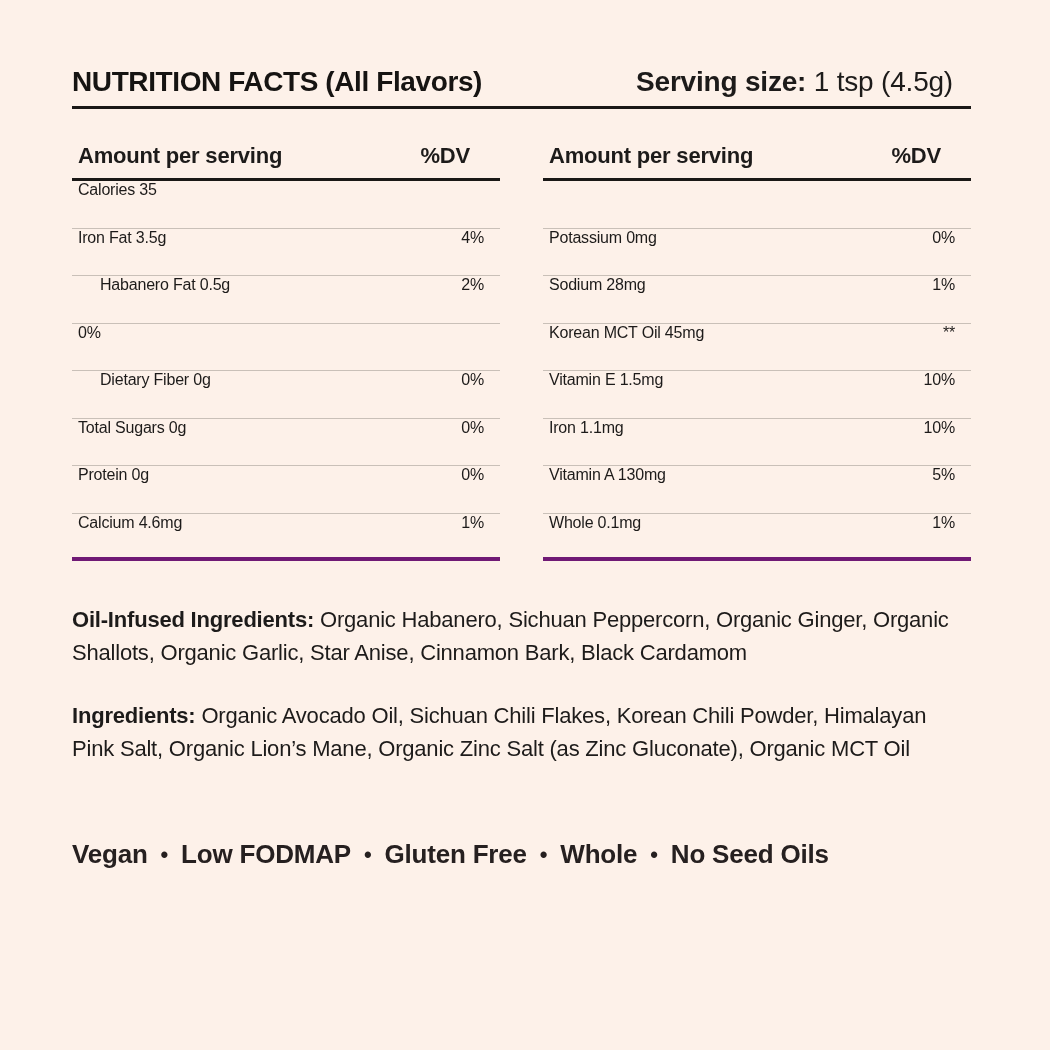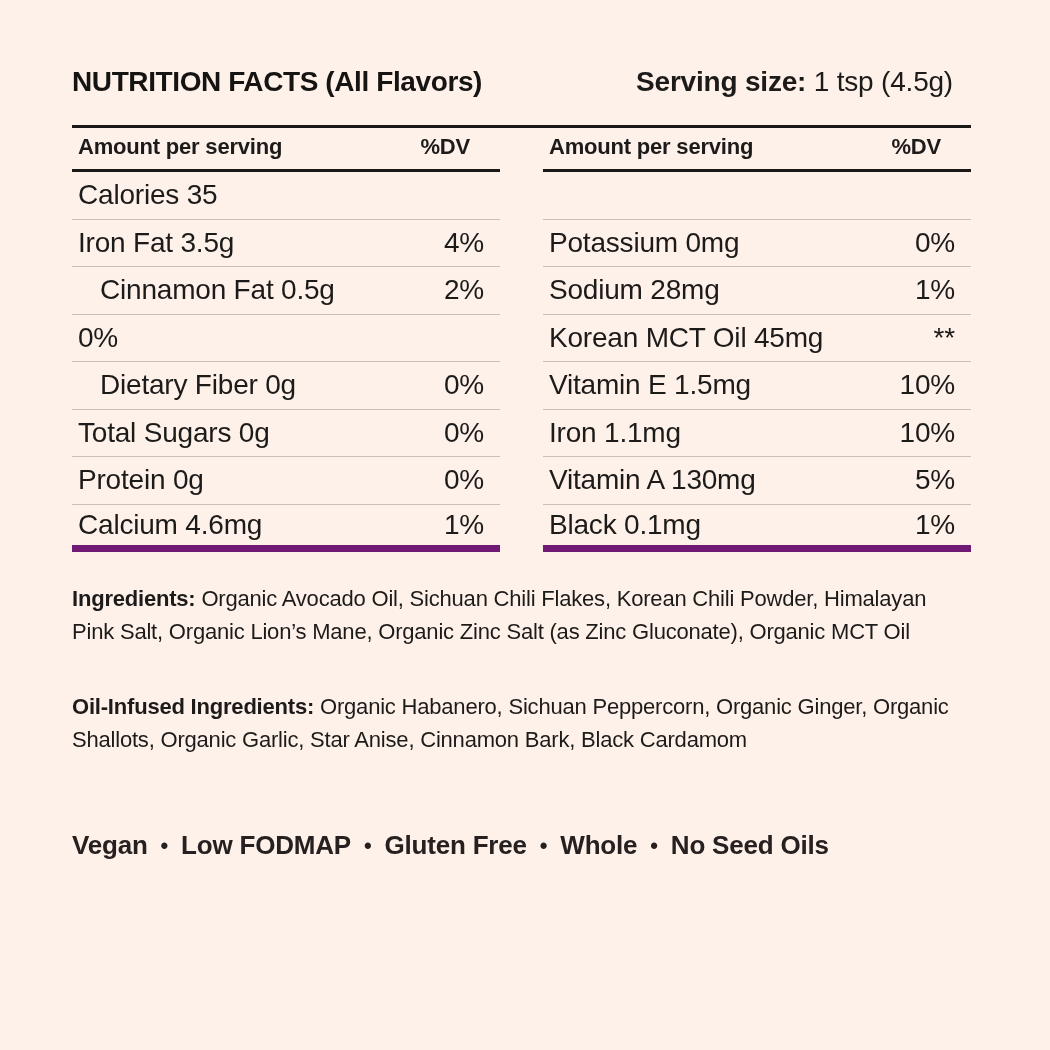--- a/index.html
+++ b/index.html
@@ -11,61 +11,61 @@
     overflow: hidden;
   }
   .page { width: 899px; margin: 0 auto 0 72px; }
 
   
   .header {
     display: flex;
     justify-content: space-between;
     align-items: center;
     padding-top: 66px;
-    padding-bottom: 27px;
+    padding-bottom: 8px;
     border-bottom: 3px solid #1a1816;
   }
   .title {
     font-size: 28px;
     font-weight: 700;
     letter-spacing: -0.4px;
     color: #161412;
   }
   .serving { font-size: 28px; letter-spacing: -0.2px; padding-right: 18px; }
   .serving b { font-weight: 700; }
 
   
   .tables {
     display: grid;
     grid-template-columns: 428px 428px;
     column-gap: 43px;
   }
   .ntable { width: 428px; }
   .thead {
-    height: 44px;
+    height: 72px;
     display: flex;
     justify-content: space-between;
     align-items: flex-end;
     padding: 0 30px 9px 6px;
     border-bottom: 3px solid #1a1816;
     font-weight: 700;
     font-size: 22px;
     letter-spacing: -0.2px;
   }
   .trow {
     height: 47.5px;
     display: flex;
     justify-content: space-between;
-    align-items: center;
+    align-items: flex-start;
     padding: 0 16px 0 6px;
     border-bottom: 1.5px solid #c9c0b8;
-    font-size: 28px;
+    font-size: 16px;
     letter-spacing: -0.2px;
   }
-  .trow.last { border-bottom: 7px solid #701a75; }
+  .trow.last { border-bottom: 4px solid #701a75; }
   .trow.indent { padding-left: 28px; }
   .row-label { white-space: nowrap; }
   .row-dv { white-space: nowrap; }
 
   
   .para {
     font-size: 22px;
     line-height: 33px;
     letter-spacing: -0.2px;
     max-width: 899px;
@@ -109,21 +109,21 @@
       </div>
       <div class="trow">
         <span class="row-label">Calories 35</span>
         <span class="row-dv"></span>
       </div>
       <div class="trow">
         <span class="row-label">Iron Fat 3.5g</span>
         <span class="row-dv">4%</span>
       </div>
       <div class="trow indent">
-        <span class="row-label">Cinnamon Fat 0.5g</span>
+        <span class="row-label">Habanero Fat 0.5g</span>
         <span class="row-dv">2%</span>
       </div>
       <div class="trow">
         <span class="row-dv">0%</span>
       </div>
       <div class="trow indent">
         <span class="row-label">Dietary Fiber 0g</span>
         <span class="row-dv">0%</span>
       </div>
       <div class="trow">
@@ -167,29 +167,29 @@
       </div>
       <div class="trow">
         <span class="row-label">Iron 1.1mg</span>
         <span class="row-dv">10%</span>
       </div>
       <div class="trow">
         <span class="row-label">Vitamin A 130mg</span>
         <span class="row-dv">5%</span>
       </div>
       <div class="trow last">
-        <span class="row-label">Black 0.1mg</span>
+        <span class="row-label">Whole 0.1mg</span>
         <span class="row-dv">1%</span>
       </div>
     </div>
 
   </div>
 
+  <p class="para oil-infused"><b>Oil-Infused Ingredients:</b><span> Organic Habanero, Sichuan Peppercorn, Organic Ginger, Organic Shallots, Organic Garlic, Star Anise, Cinnamon Bark, Black Cardamom</span></p>
+
   <p class="para ingredients"><b>Ingredients:</b><span> Organic Avocado Oil, Sichuan Chili Flakes, Korean Chili Powder, Himalayan Pink Salt, Organic Lion’s Mane, Organic Zinc Salt (as Zinc Gluconate), Organic MCT Oil</span></p>
-
-  <p class="para oil-infused"><b>Oil-Infused Ingredients:</b><span> Organic Habanero, Sichuan Peppercorn, Organic Ginger, Organic Shallots, Organic Garlic, Star Anise, Cinnamon Bark, Black Cardamom</span></p>
 
 
   <div class="badges">
     <span>Vegan</span><span class="badge-sep">•</span><span>Low FODMAP</span><span class="badge-sep">•</span><span>Gluten Free</span><span class="badge-sep">•</span><span>Whole</span><span class="badge-sep">•</span><span>No Seed Oils</span>
   </div>
 
 </div>
 
 </body></html>

